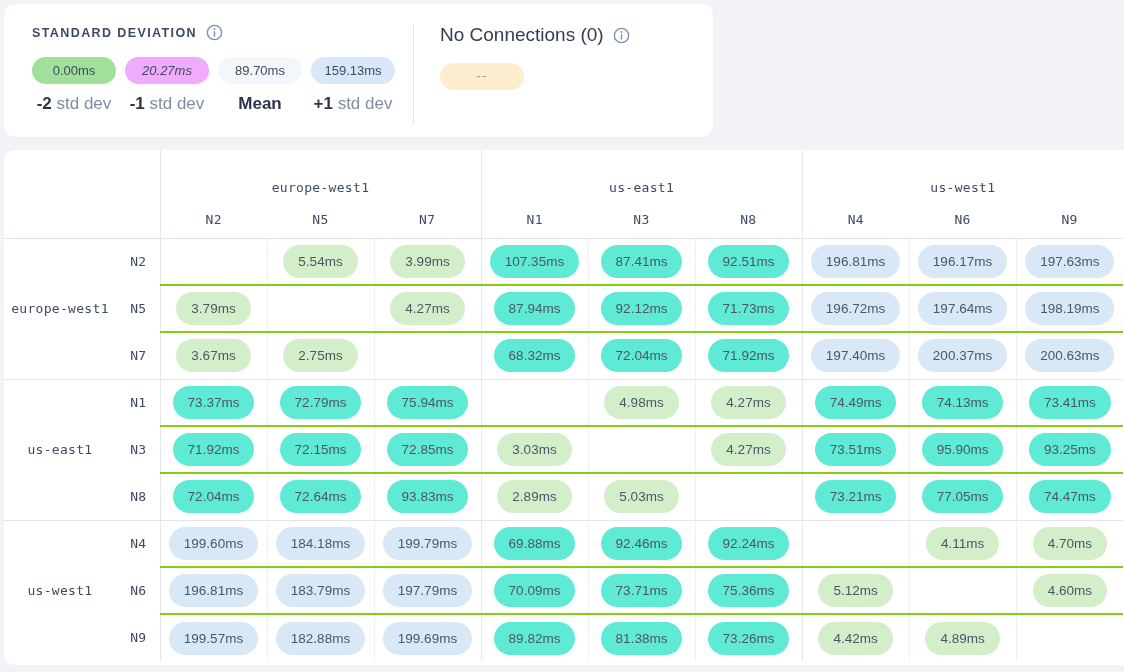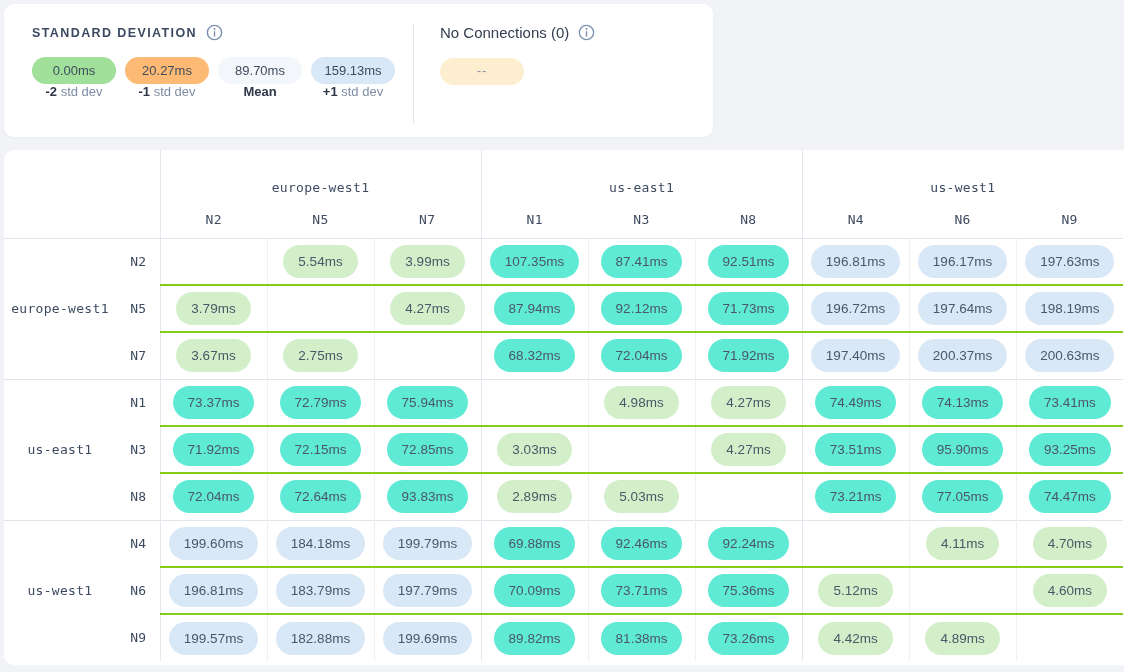--- a/index.html
+++ b/index.html
@@ -4,25 +4,25 @@
 <style>
   html,body{margin:0;padding:0;width:1124px;height:672px;background:#f1f3f7;
     font-family:"Liberation Sans",sans-serif;overflow:hidden;position:relative;}
 
   
   .legend-card{position:absolute;left:4px;top:4px;width:709px;height:133px;background:#fff;
     border-radius:10px;box-sizing:border-box;display:flex;padding:20px 20px 0 28px;
     box-shadow:0 1px 3px rgba(40,50,70,0.04);}
   .title-row{display:flex;align-items:center;gap:9px;}
   .legend-title{font-size:12.5px;font-weight:bold;letter-spacing:1.4px;color:#3c4a61;}
-  .nc-title{font-size:15px;color:#333d4f;}
+  .nc-title{font-size:19px;color:#333d4f;}
   .stops{display:flex;gap:9px;margin-top:16px;}
   .stop{width:84px;text-align:center;}
   .stop-pill{height:27px;line-height:27px;border-radius:14px;font-size:13px;color:#3f4c5d;}
-  .stop-label{margin-top:0;font-size:13px;color:#7e8da6;}
+  .stop-label{margin-top:10px;font-size:17px;color:#7e8da6;}
   .stop-label b{color:#2d3648;}
   .v-divider{width:1px;background:#e2e6ec;height:100px;margin:0 26px 0 18px;}
   .nc-pill{margin-top:17px;width:84px;height:27px;line-height:25px;border-radius:14px;
     text-align:center;color:#8b94a3;font-size:13px;letter-spacing:1px;}
   .info-icon{display:inline-flex;cursor:pointer;}
 
   
   .table-card{position:absolute;left:4px;top:150px;width:1120px;height:515px;background:#fff;
     border-radius:10px 0 0 10px;overflow:hidden;}
   table{border-collapse:collapse;table-layout:fixed;width:1119px;}
@@ -64,21 +64,21 @@
             <circle cx="10" cy="5.9" r="1.15" fill="#7d92b0"></circle>
           </svg>
       </span>
     </div>
     <div class="stops">
         <div class="stop">
           <div class="stop-pill" style="background: rgb(161, 224, 155);">0.00ms</div>
           <div class="stop-label"><b>-2</b> std dev</div>
         </div>
         <div class="stop">
-          <div class="stop-pill" style="background: #fdba74;">20.27ms</div>
+          <div class="stop-pill" style="background: #f0abfc; font-style: italic;">20.27ms</div>
           <div class="stop-label"><b>-1</b> std dev</div>
         </div>
         <div class="stop">
           <div class="stop-pill" style="background: rgb(243, 246, 250);">89.70ms</div>
           <div class="stop-label"><b>Mean</b></div>
         </div>
         <div class="stop">
           <div class="stop-pill" style="background: rgb(216, 232, 247);">159.13ms</div>
           <div class="stop-label"><b>+1</b> std dev</div>
         </div>

